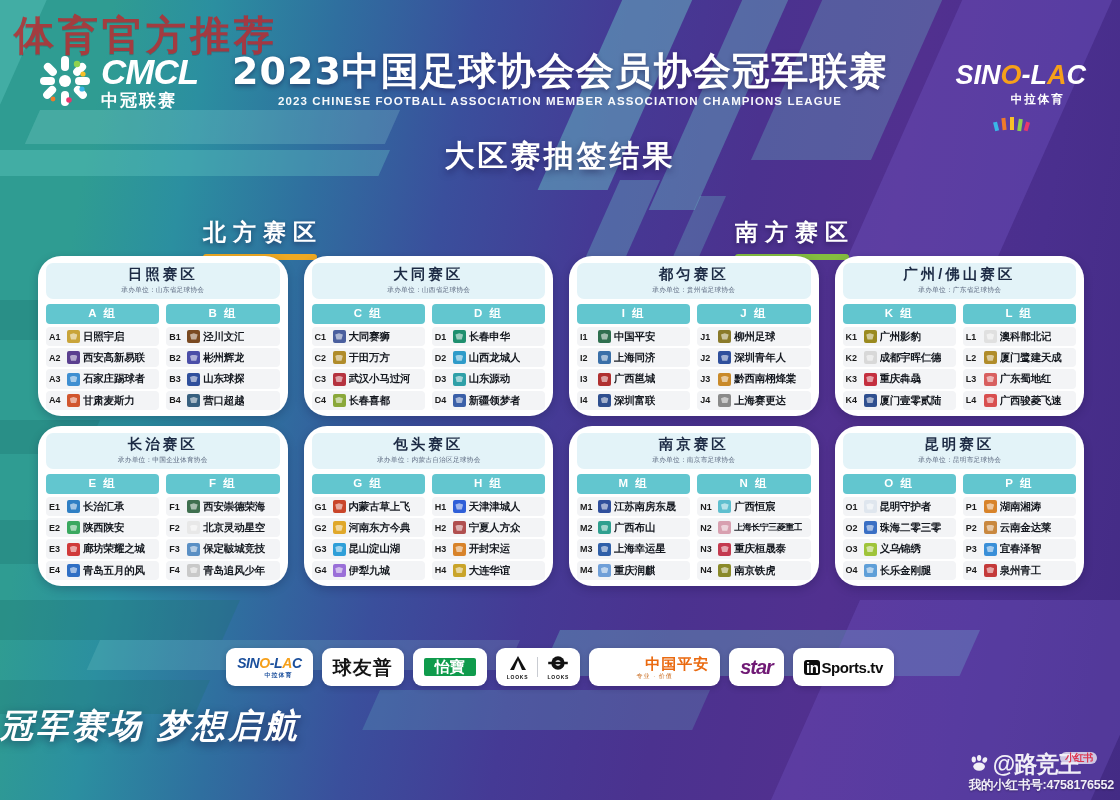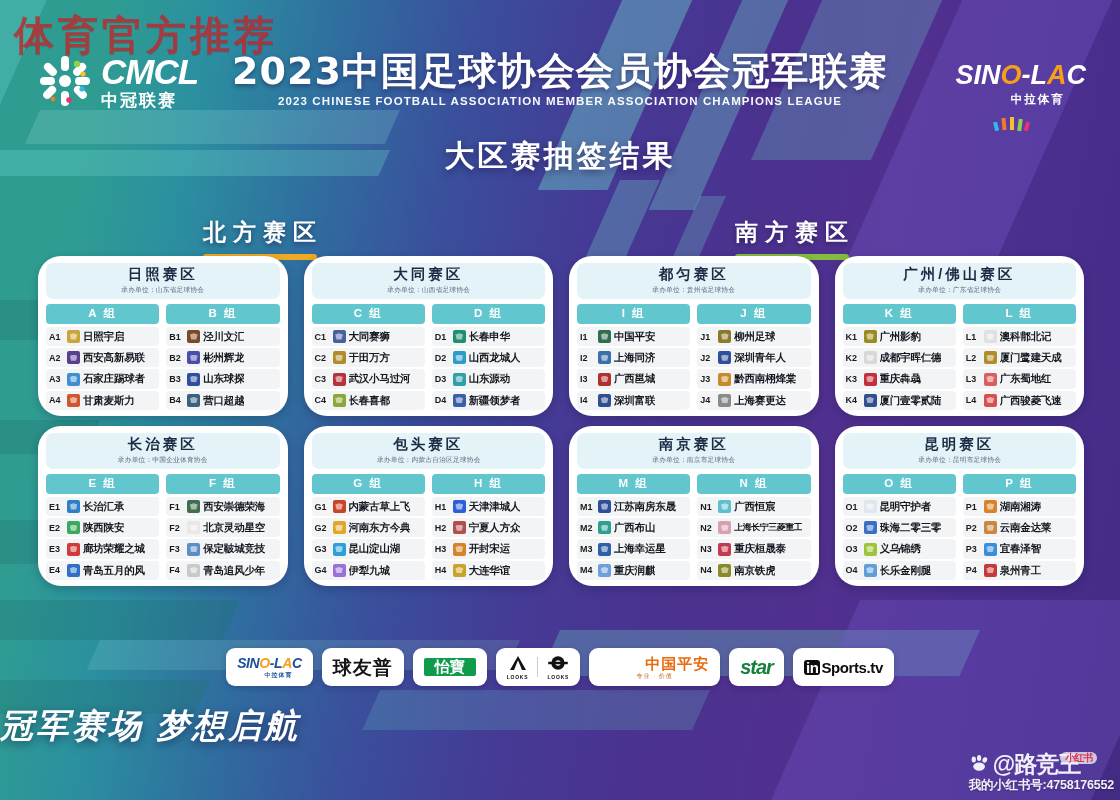--- a/index.html
+++ b/index.html
@@ -195,21 +195,21 @@
     font-family:"Liberation Serif","DejaVu Serif",serif;
     transform:skewX(-6deg);
   }
   .s-looks { display:flex; align-items:center; gap:9px; }
   .s-looks .div { width:1px; height:20px; background:#c9ccd2; }
   .s-looks .lk { text-align:center; }
   .s-looks .lkn { font-size:5px; font-weight:700; color:#111; letter-spacing:.8px; margin-top:1px; }
   .s-pa { text-align:center; }
   .s-pa .pa1 { font-size:15px; font-weight:700; color:#ea6a10; letter-spacing:1px;margin-left:45px; }
   .s-pa .pa2 { font-size:6px; color:#c96a1c; letter-spacing:1px; margin-top:2px; }
-  .s-star { font-size:20px; font-weight:700; font-style:italic; color:#15803d; letter-spacing:-1px; }
+  .s-star { font-size:20px; font-weight:700; font-style:italic; color:#701a75; letter-spacing:-1px; }
   .s-ins { font-size:15px; font-weight:700; color:#0d0d0d; letter-spacing:-.4px; }
   .s-ins .bx {
     display:inline-block; background:#0d0d0d; color:#fff; border-radius:3px;
     padding:0 2px; margin-right:1px; font-style:normal;
   }
 
   
   .slogan {
     position:absolute; left:0; top:704px; width:100%; 
     font-size:33px; font-weight:700; font-style:italic; color:#fff;

